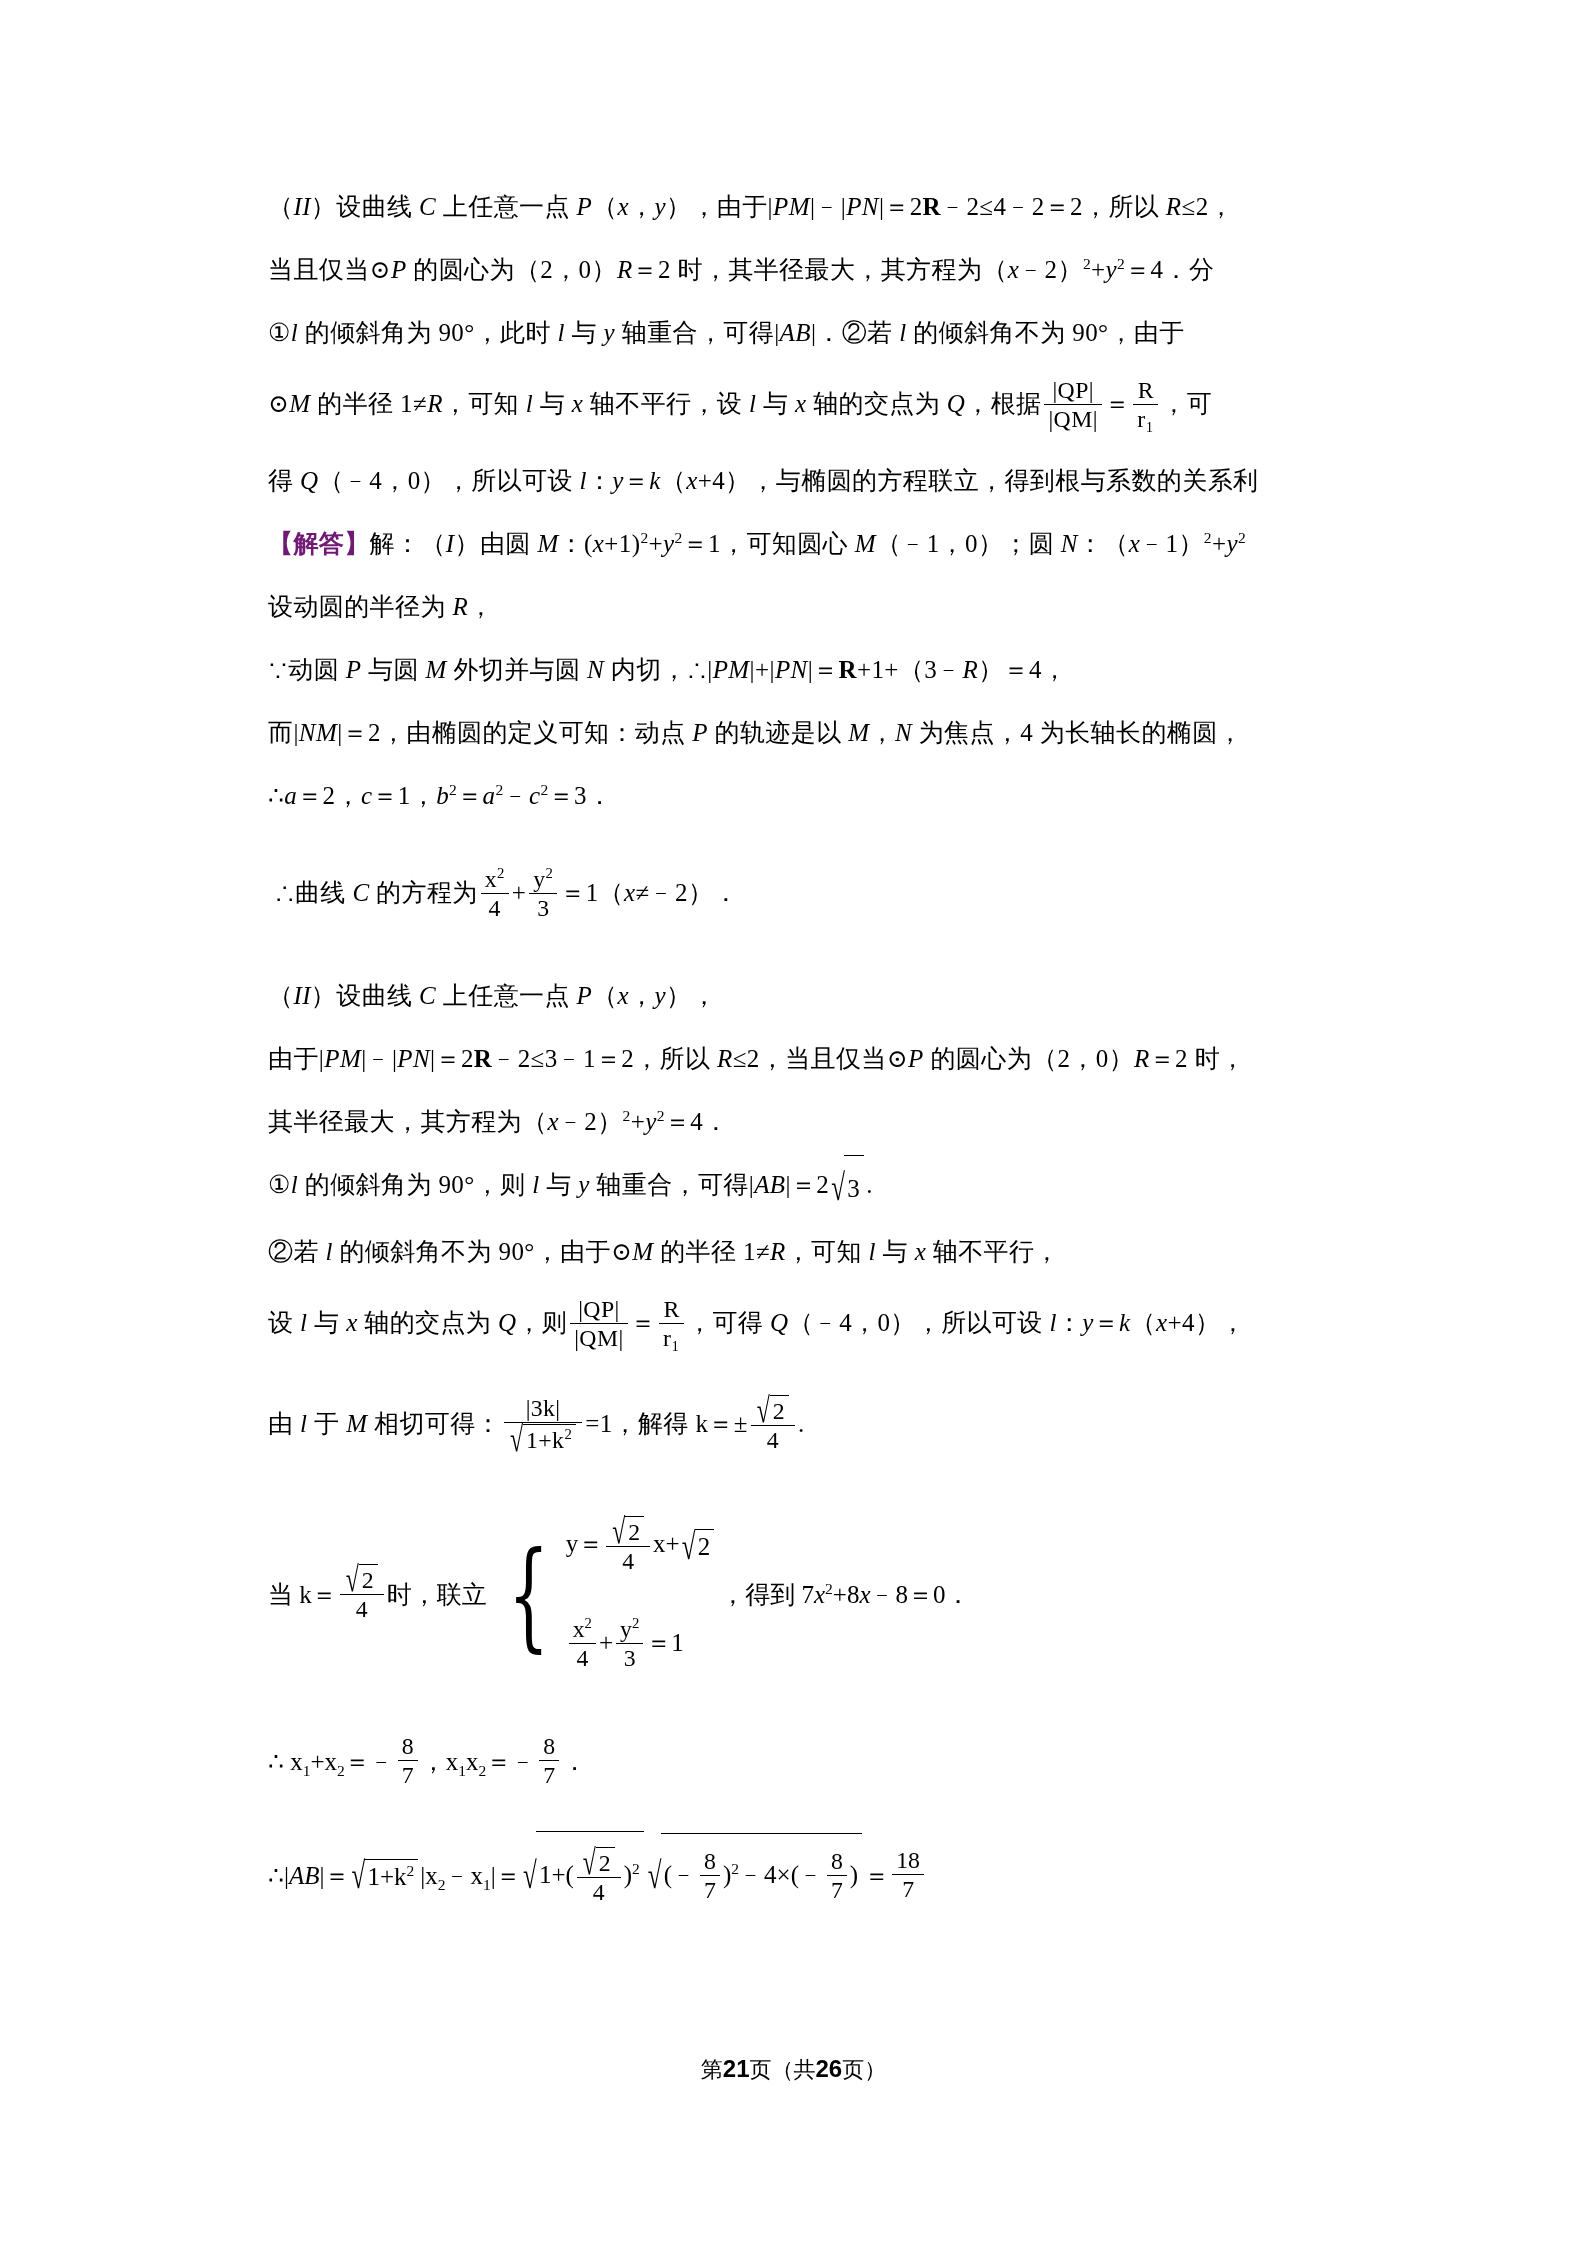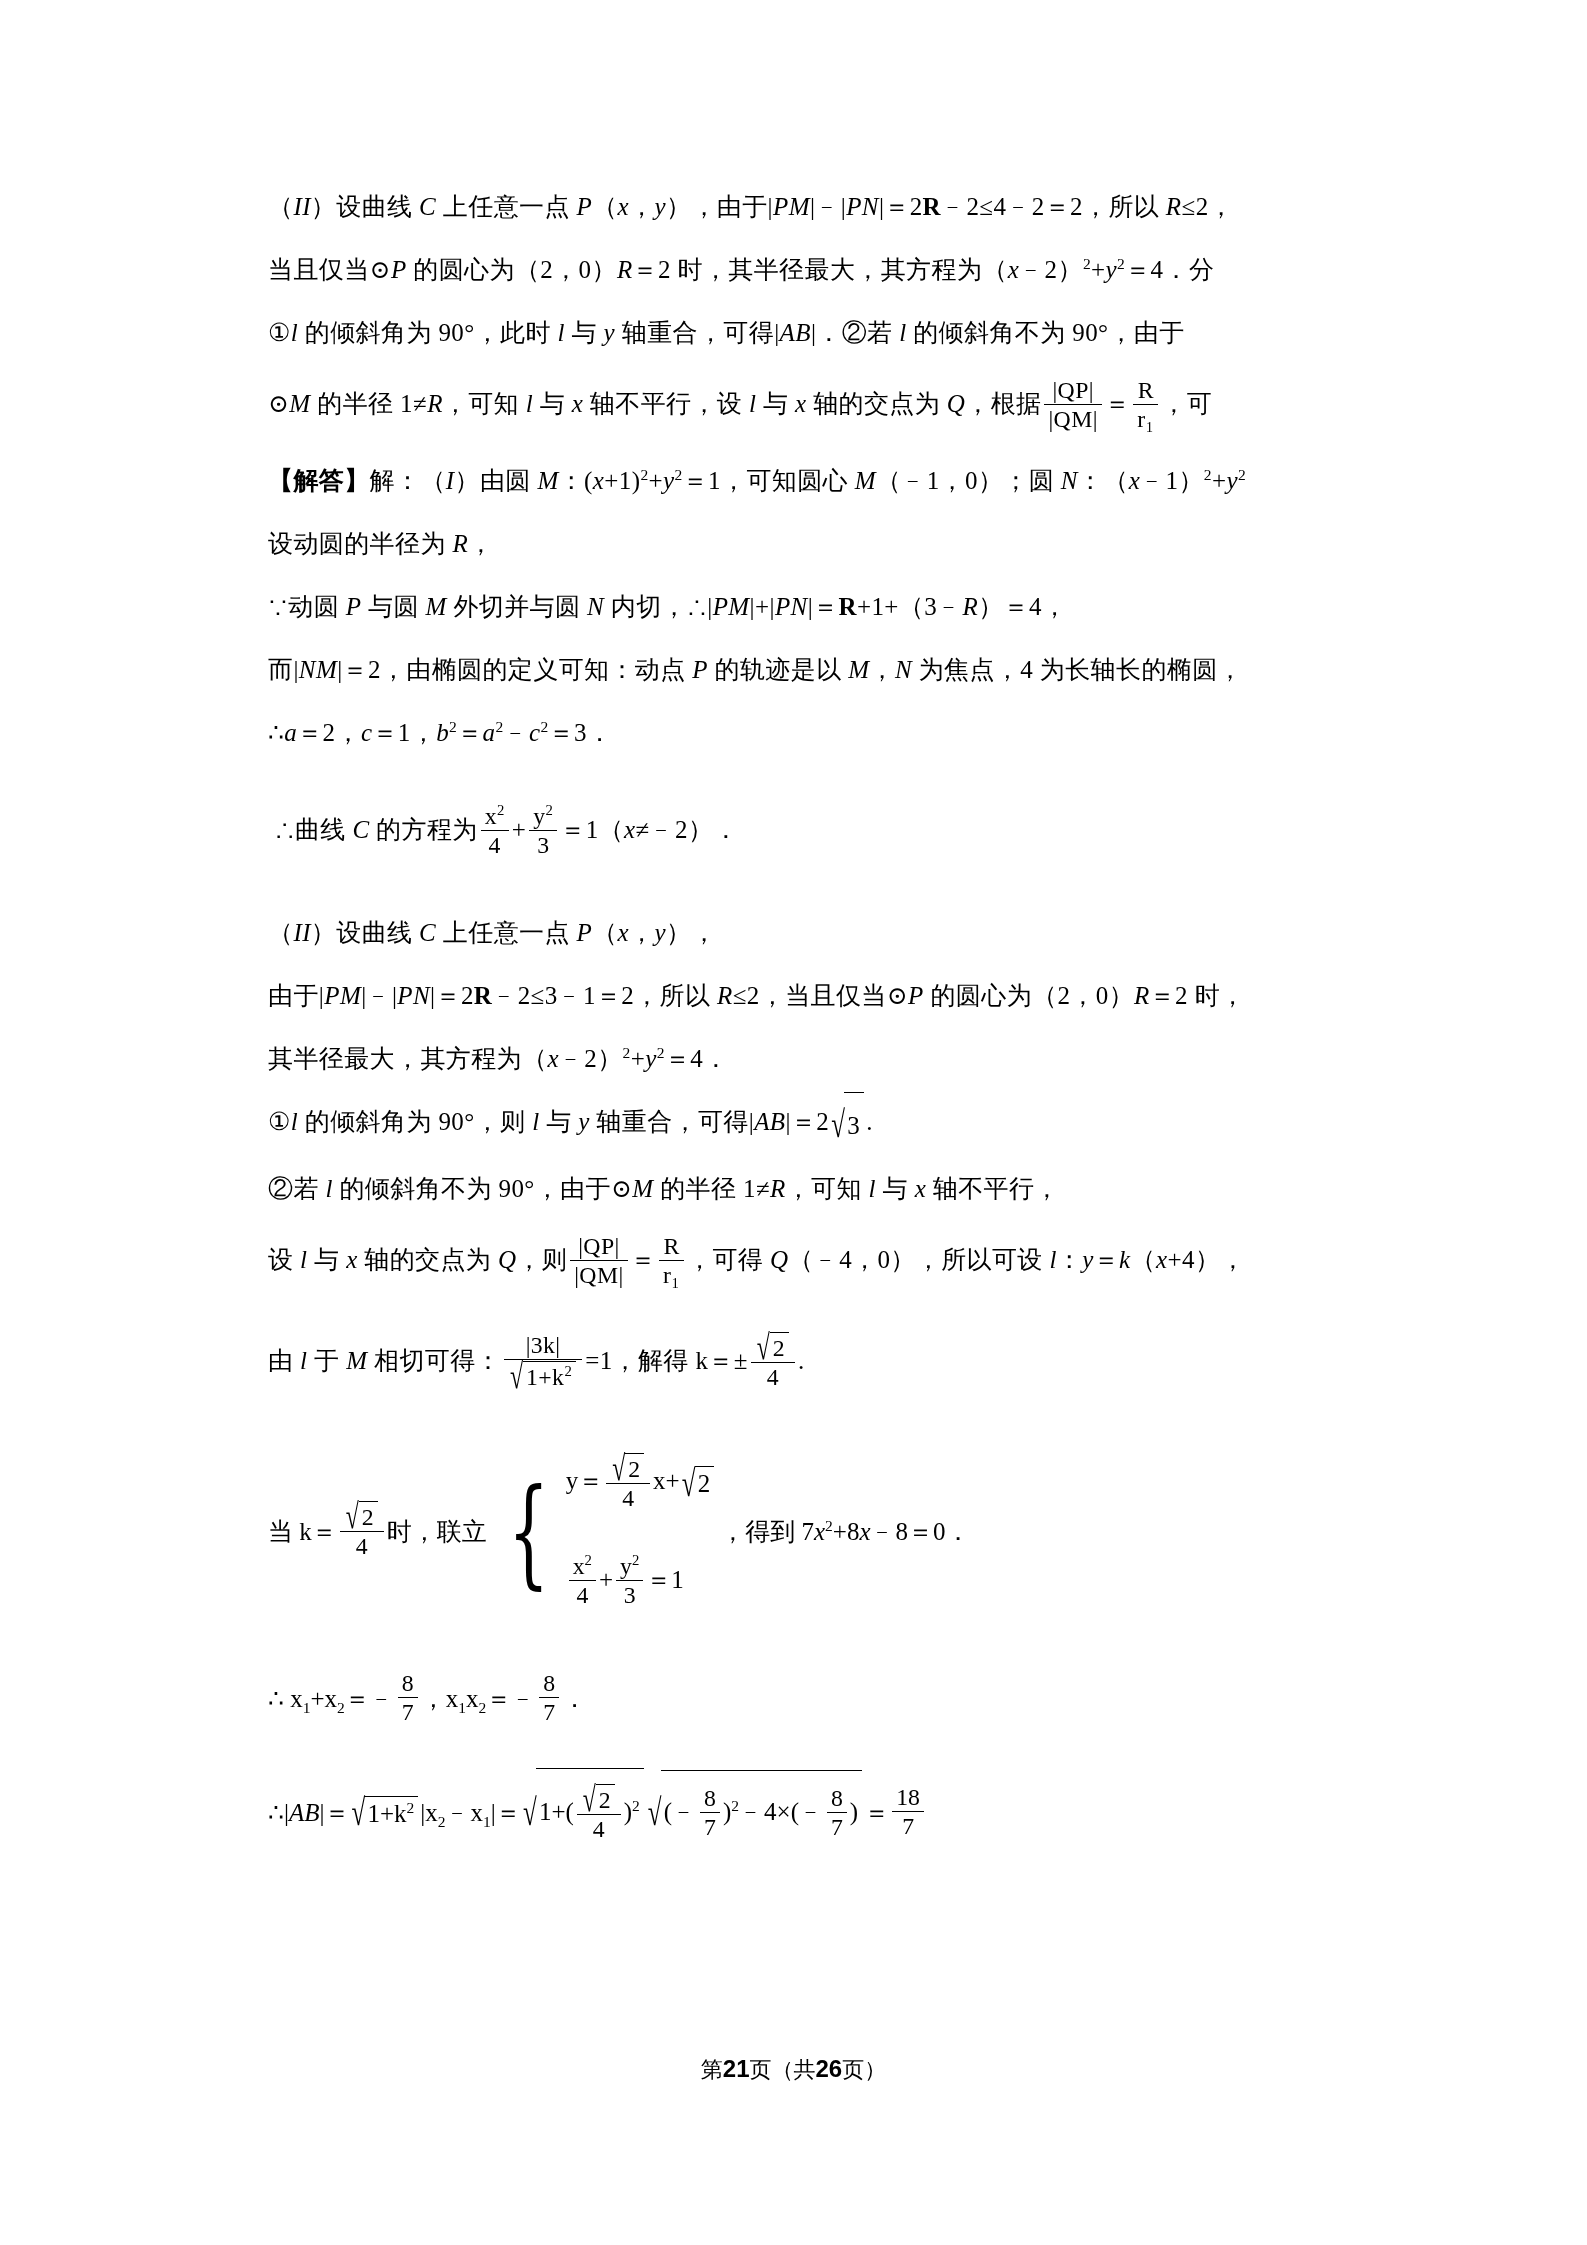--- a/index.html
+++ b/index.html
@@ -30,21 +30,21 @@
   }
   .para {
     font-size: 25px;
     line-height: 63px;
     text-align: justify;
     margin: 0 0 0 0;
     letter-spacing: 0.4px;
   }
   .i { font-style: italic; }
   .b { font-weight: bold; }
-  .blue { color: #000000; font-weight: bold; }
+  .blue { color: #701a75; font-weight: bold; }
   sup { font-size: 0.62em; vertical-align: super; line-height: 0; }
   sub { font-size: 0.62em; vertical-align: sub; line-height: 0; }
 
   
   .frac {
     display: inline-block;
     vertical-align: middle;
     text-align: center;
     font-size: 0.95em;
     line-height: 1.18;
@@ -125,20 +125,23 @@
     </p>
     <p class="para">
       当且仅当⊙<span class="i">P</span> 的圆心为（2，0）<span class="i">R</span>＝2 时，其半径最大，其方程为（<span class="i">x</span>﹣2）<sup>2</sup>+<span class="i">y</span><sup>2</sup>＝4．分
     </p>
     <p class="para">
       ①<span class="i">l</span> 的倾斜角为 90°，此时 <span class="i">l</span> 与 <span class="i">y</span> 轴重合，可得|<span class="i">AB</span>|．②若 <span class="i">l</span> 的倾斜角不为 90°，由于
     </p>
     <p class="para">
       ⊙<span class="i">M</span> 的半径 1≠<span class="i">R</span>，可知 <span class="i">l</span> 与 <span class="i">x</span> 轴不平行，设 <span class="i">l</span> 与 <span class="i">x</span> 轴的交点为 <span class="i">Q</span>，根据<span class="frac"><span class="num">|QP|</span><span class="den">|QM|</span></span>＝<span class="frac"><span class="num">R</span><span class="den">r₁</span></span>，可
     </p>
+    <p class="para">
+      得 <span class="i">Q</span>（﹣4，0），所以可设 <span class="i">l</span>：<span class="i">y</span>＝<span class="i">k</span>（<span class="i">x</span>+4），与椭圆的方程联立，得到根与系数的关系利
+    </p>
 
     <p class="para">
       <span class="blue">【解答】</span>解：（<span class="i">I</span>）由圆 <span class="i">M</span>：(<span class="i">x</span>+1)<sup>2</sup>+<span class="i">y</span><sup>2</sup>＝1，可知圆心 <span class="i">M</span>（﹣1，0）；圆 <span class="i">N</span>：（<span class="i">x</span>﹣1）<sup>2</sup>+<span class="i">y</span><sup>2</sup>
     </p>
     <p class="para">
       设动圆的半径为 <span class="i">R</span>，
     </p>
     <p class="para">
       ∵动圆 <span class="i">P</span> 与圆 <span class="i">M</span> 外切并与圆 <span class="i">N</span> 内切，∴|<span class="i">PM</span>|+|<span class="i">PN</span>|＝<span class="b">R</span>+1+（3﹣<span class="i">R</span>）＝4，
     </p>

